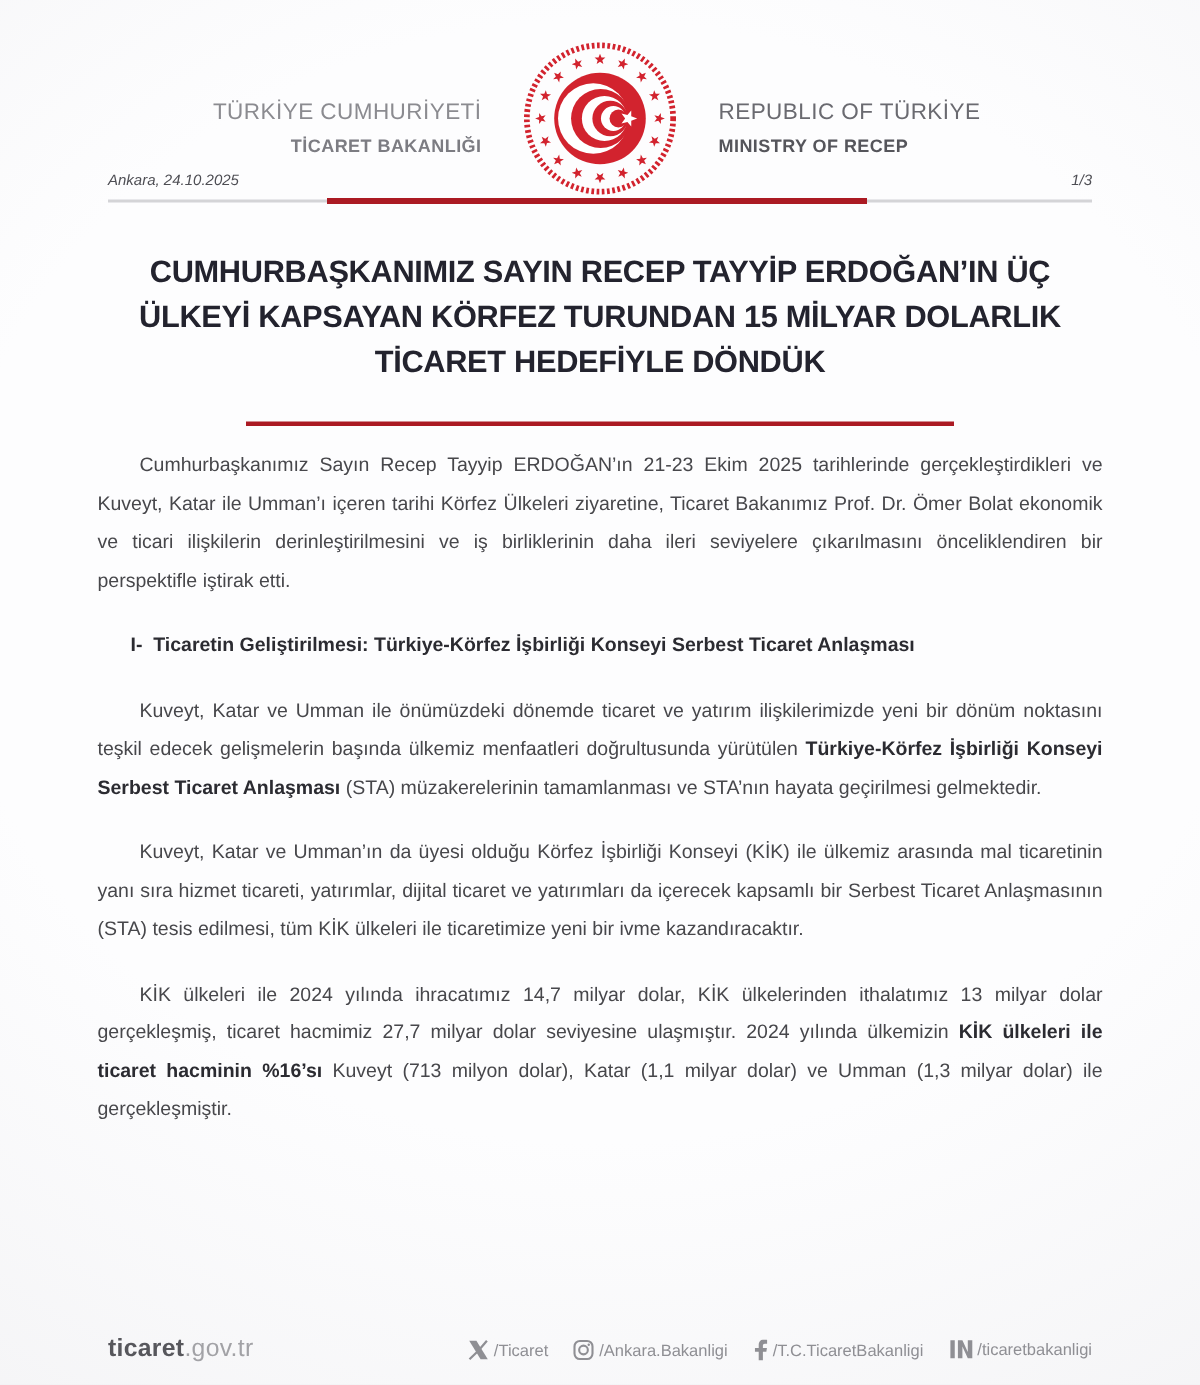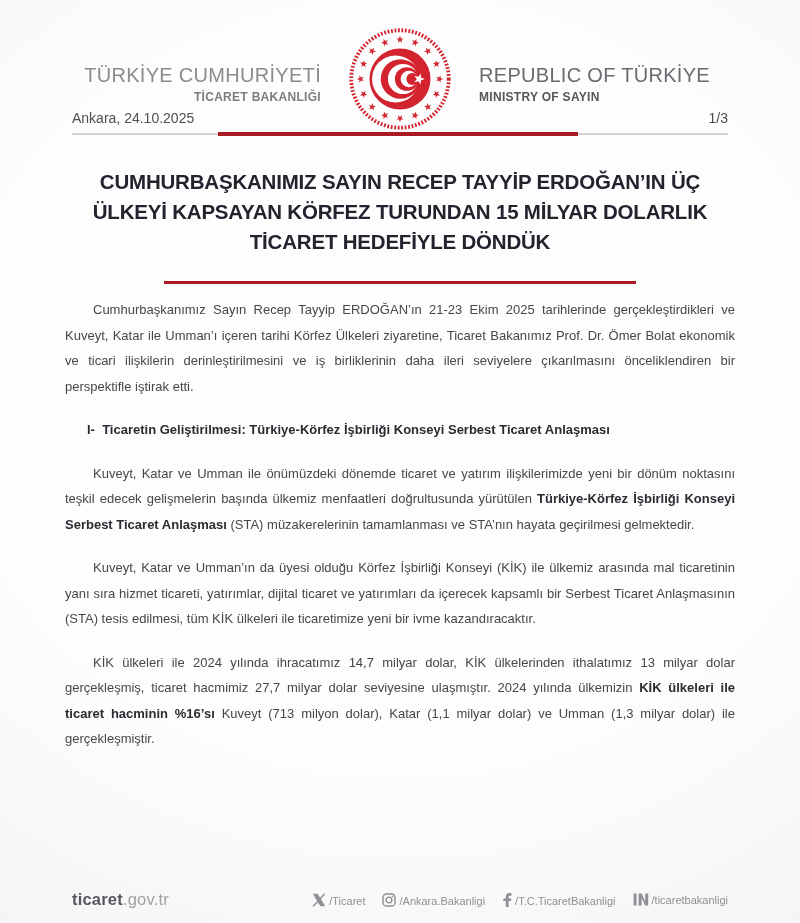--- a/index.html
+++ b/index.html
@@ -16,30 +16,30 @@
   }
 
   
   .header{position:relative;height:132px;}
   .brand-row{
     position:absolute;top:40px;left:0;right:0;
     display:flex;justify-content:center;align-items:center;gap:26px;
   }
   .brand-left{text-align:right;width:250px;}
   .brand-right{text-align:left;width:250px;}
-  .brand-l1{font-size:20px;letter-spacing:.3px;color:#8b8b90;font-weight:400;line-height:22px;}
+  .brand-l1{font-size:15px;letter-spacing:.3px;color:#8b8b90;font-weight:400;line-height:22px;}
   .brand-l2{font-size:12px;letter-spacing:.3px;color:#7c7c82;font-weight:700;line-height:23px;}
   .brand-right .brand-l1{color:#6a6a70;}
   .brand-right .brand-l2{color:#55555b;}
   .logo{position:relative;width:106px;height:106px;margin-top:-14px;flex:0 0 auto;}
 
   .meta-row{
     position:absolute;left:72px;right:72px;bottom:6px;
     display:flex;justify-content:space-between;align-items:flex-end;
-    font-size:14px;color:#4e4e54;
+    font-size:10px;color:#4e4e54;font-style:italic;
   }
 
   .divider{position:relative;margin:0 72px;height:5px;}
   .divider .base{position:absolute;top:1px;left:0;right:0;height:2px;background:#d4d4d7;}
   .divider .accent{position:absolute;top:0;left:146px;width:360px;height:4px;background:#ab1a23;}
 
   
   .title{
     margin:30px 58px 0;
     text-align:center;
@@ -119,21 +119,21 @@
           <circle cx="52.8" cy="50" r="14.2" fill="#ffffff"></circle>
           <circle cx="56.4" cy="50" r="11.2" fill="#d2232e"></circle>
           <circle cx="58.4" cy="50" r="7.8" fill="#ffffff"></circle>
           <circle cx="61.6" cy="50" r="5.6" fill="#d2232e"></circle>
           <use href="#st" fill="#ffffff" transform="translate(68,50) rotate(90) scale(1.5)"></use>
         </svg>
       </div>
 
       <div class="brand-right">
         <div class="brand-l1">REPUBLIC OF TÜRKİYE</div>
-        <div class="brand-l2">MINISTRY OF SAYIN</div>
+        <div class="brand-l2">MINISTRY OF RECEP</div>
       </div>
     </div>
 
     <div class="meta-row">
       <span>Ankara, 24.10.2025</span>
       <span>1/3</span>
     </div>
   </div>
 
   <div class="divider">

